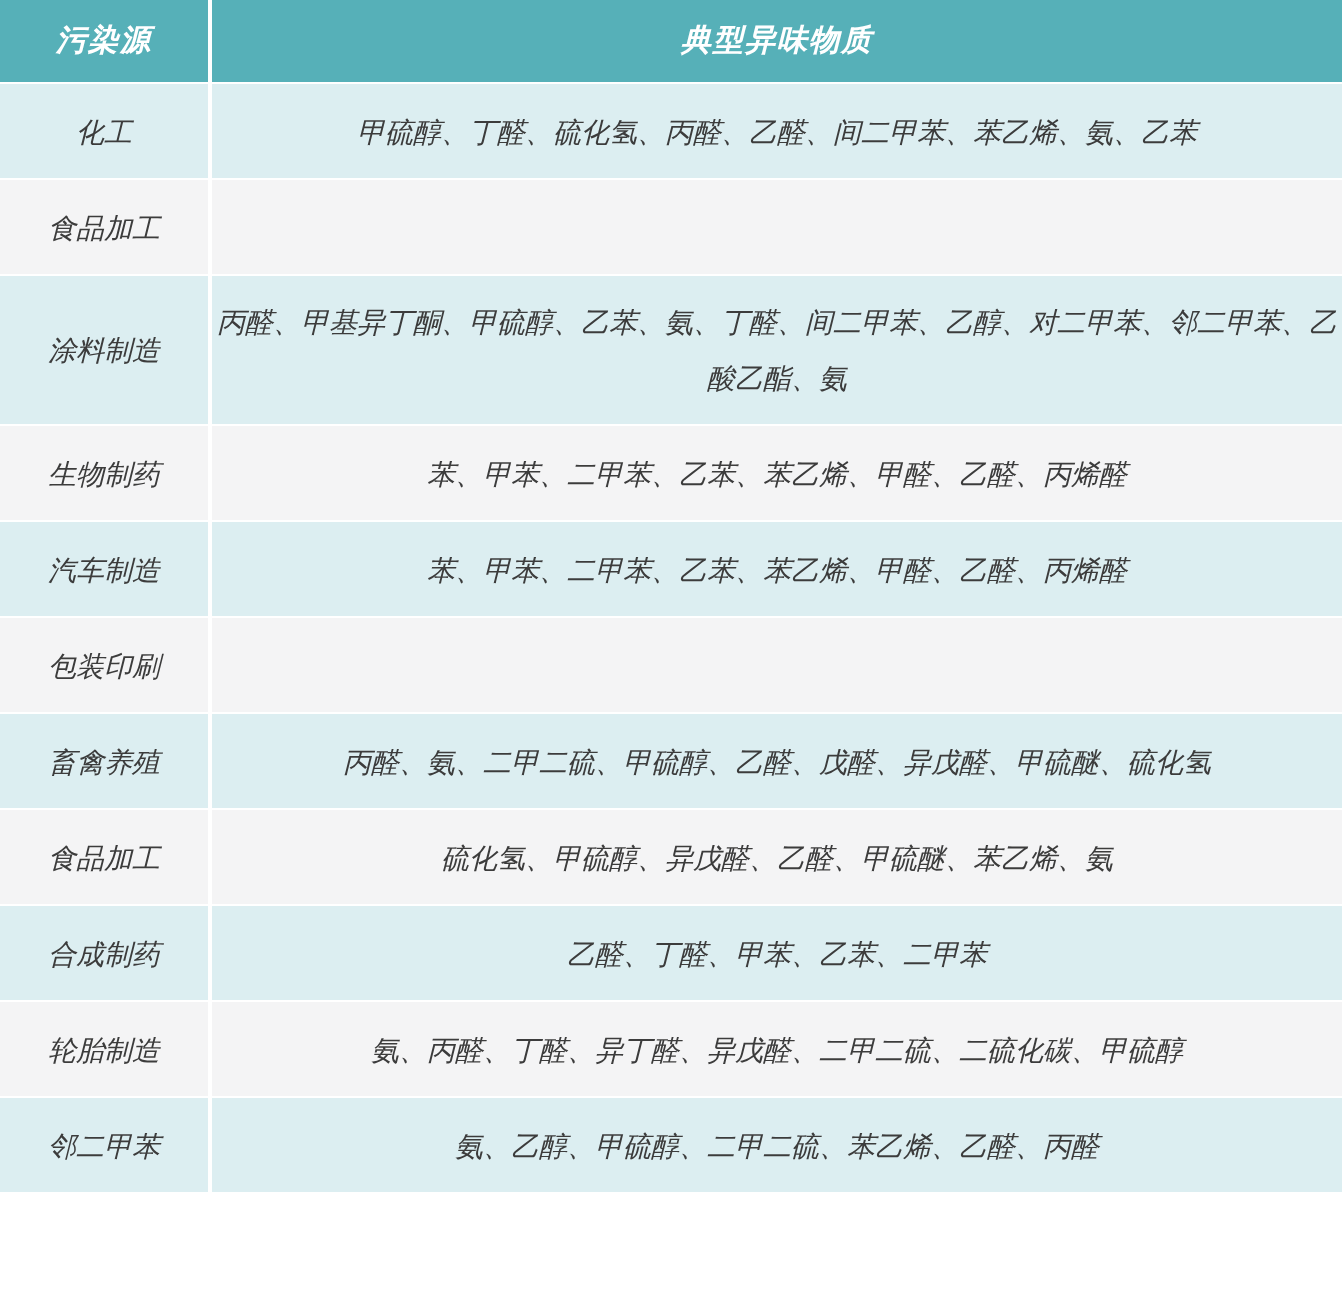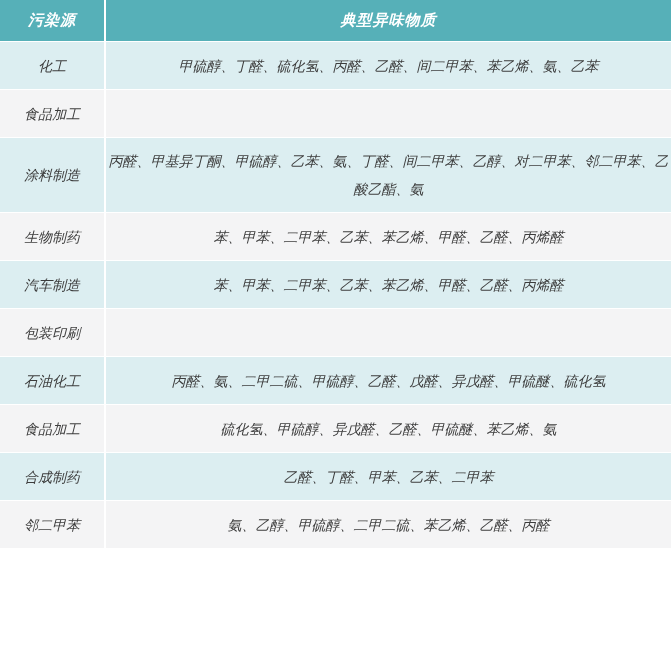--- a/index.html
+++ b/index.html
@@ -101,34 +101,38 @@
   <div class="trow">
     <div class="cell-source">汽车制造</div>
     <div class="cell-substances">苯、甲苯、二甲苯、乙苯、苯乙烯、甲醛、乙醛、丙烯醛</div>
   </div>
 
   <div class="trow">
     <div class="cell-source">包装印刷</div>
   </div>
 
   <div class="trow">
-    <div class="cell-source">石油化工</div>
+    <div class="cell-source">畜禽养殖</div>
     <div class="cell-substances">丙醛、氨、二甲二硫、甲硫醇、乙醛、戊醛、异戊醛、甲硫醚、硫化氢</div>
   </div>
 
   <div class="trow">
     <div class="cell-source">食品加工</div>
     <div class="cell-substances">硫化氢、甲硫醇、异戊醛、乙醛、甲硫醚、苯乙烯、氨</div>
   </div>
 
 
   <div class="trow">
     <div class="cell-source">合成制药</div>
     <div class="cell-substances">乙醛、丁醛、甲苯、乙苯、二甲苯</div>
   </div>
 
+  <div class="trow">
+    <div class="cell-source">轮胎制造</div>
+    <div class="cell-substances">氨、丙醛、丁醛、异丁醛、异戊醛、二甲二硫、二硫化碳、甲硫醇</div>
+  </div>
 
   <div class="trow">
     <div class="cell-source">邻二甲苯</div>
     <div class="cell-substances">氨、乙醇、甲硫醇、二甲二硫、苯乙烯、乙醛、丙醛</div>
   </div>
 </div>
 </div>
 
 </body></html>

